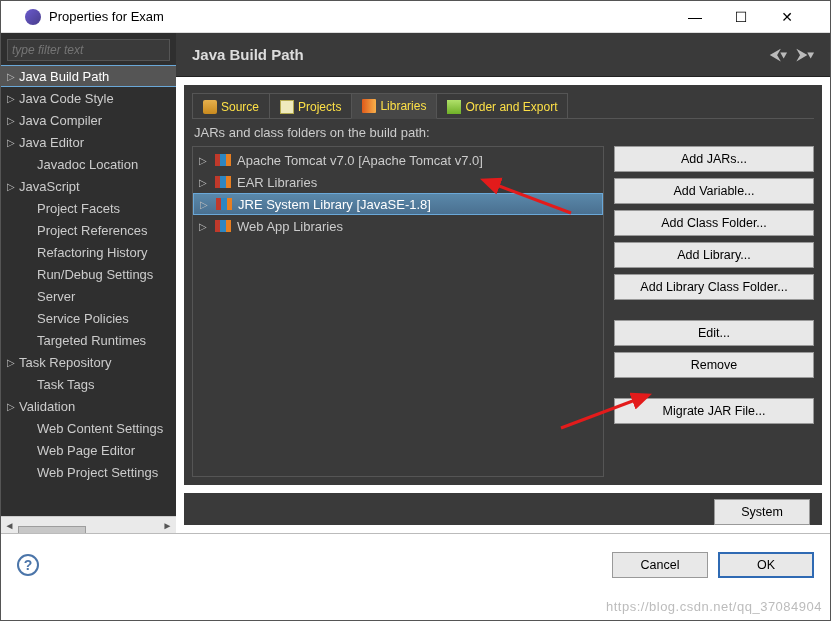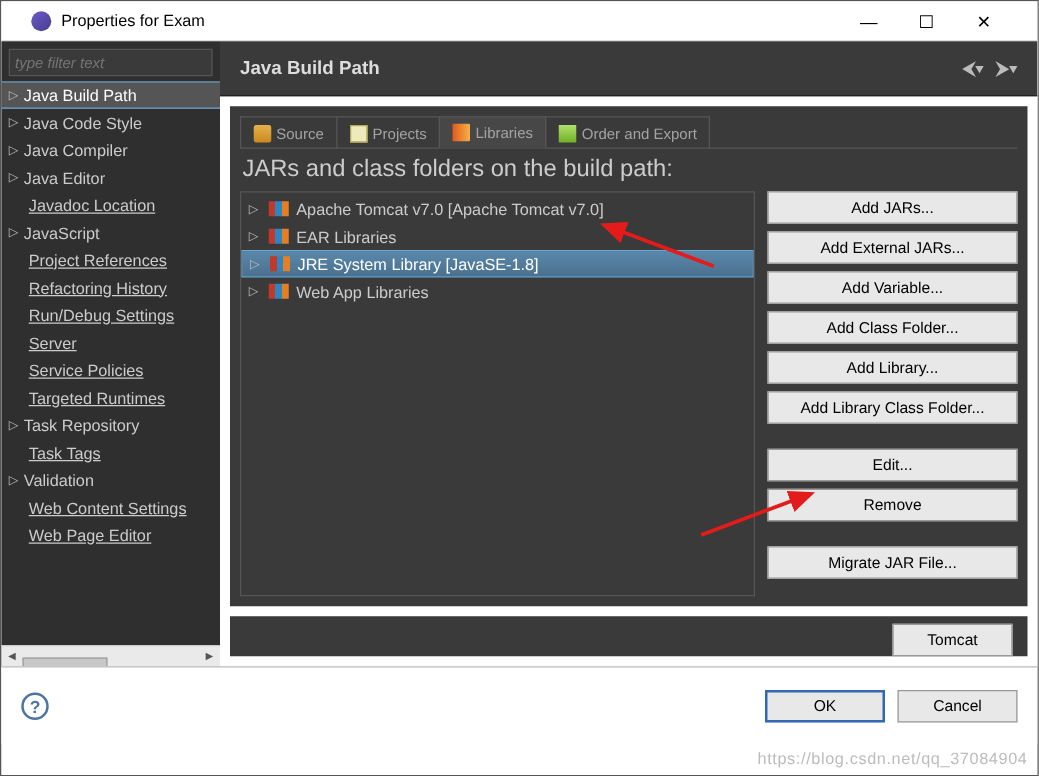--- a/index.html
+++ b/index.html
@@ -73,21 +73,21 @@
   }
   .tree-item .arrow {
     width: 12px; color: #bbb; font-size: 10px; display:inline-block;
   }
   .tree-item.selected {
     background: #555;
     color: #fff;
     border-bottom: 1px solid #6aa8d8;
     border-top: 1px solid #6aa8d8;
   }
-  .tree-item.indent { padding-left: 10px; text-decoration: underline; }
+  .tree-item.indent { padding-left: 24px; }
   .hscroll {
     height: 17px;
     background: #eaeaea;
     border-top: 1px solid #ccc;
     display:flex; align-items:center;
   }
   .hscroll .sbtn { width:17px;height:17px;display:flex;align-items:center;justify-content:center;color:#555;font-size:10px;}
   .hscroll .track { flex:1; position:relative;}
   .hscroll .thumb { position:absolute; left:0; width:48%; height:15px; top:1px; background:#c7c7c7; border:1px solid #9d9d9d;}
   
@@ -116,35 +116,35 @@
     margin: 8px;
     padding: 8px;
     display:flex;
     flex-direction:column;
   }
   .tabs { display:flex; height:26px; }
   .tab {
     display:flex; align-items:center;
     padding: 0 10px;
     background:#3a3a3a;
-    color:#a3a3a3;
+    color:#fde047;
     border:1px solid #555;
     border-bottom:none;
     margin-right:-1px;
     font-size:12px;
     gap:4px;
   }
   .tab.active { background:#474747; border-bottom:1px solid #474747; z-index:2; position:relative;}
   .tab-icon { width:14px;height:14px; display:inline-block;}
   .ti-source { background:linear-gradient(#e6b04d,#c98a1e); border-radius:2px;}
   .ti-projects { background:#efeabc; border:1px solid #b3a94e;}
   .ti-libraries { background:linear-gradient(90deg,#e05a1a,#f7b04a); border-radius:1px;}
   .ti-order { background:linear-gradient(#b0e06a,#6fb027);}
   .tab-strip-border { border-top:1px solid #555; margin-top:-1px;}
-  .subhead { color:#ccc; padding:6px 2px; font-size:19px;}
+  .subhead { color:#ccc; padding:6px 2px; font-size:13px;}
   .content-row { flex:1; display:flex; }
   .lib-list {
     flex:1;
     background:#3a3a3a;
     border:1px solid #555;
     color:#ccc;
     padding:2px 0;
     overflow:auto;
   }
   .lib-item {
@@ -249,20 +249,24 @@
         <div class="tree-item indent">
           <span class="arrow"></span>
           <span>Javadoc Location</span>
         </div>
         <div class="tree-item">
           <span class="arrow">▷</span>
           <span>JavaScript</span>
         </div>
         <div class="tree-item indent">
           <span class="arrow"></span>
+          <span>Project Facets</span>
+        </div>
+        <div class="tree-item indent">
+          <span class="arrow"></span>
           <span>Project References</span>
         </div>
         <div class="tree-item indent">
           <span class="arrow"></span>
           <span>Refactoring History</span>
         </div>
         <div class="tree-item indent">
           <span class="arrow"></span>
           <span>Run/Debug Settings</span>
         </div>
@@ -290,20 +294,24 @@
           <span class="arrow">▷</span>
           <span>Validation</span>
         </div>
         <div class="tree-item indent">
           <span class="arrow"></span>
           <span>Web Content Settings</span>
         </div>
         <div class="tree-item indent">
           <span class="arrow"></span>
           <span>Web Page Editor</span>
+        </div>
+        <div class="tree-item indent">
+          <span class="arrow"></span>
+          <span>Web Project Settings</span>
         </div>
       </div>
     <div class="hscroll">
       <div class="sbtn">◄</div>
       <div class="track">
           <div class="thumb"></div>
         </div>
       <div class="sbtn">►</div>
     </div>
   </div>
@@ -356,34 +364,33 @@
               <span>JRE System Library [JavaSE-1.8]</span>
             </div>
             <div class="lib-item">
               <span class="lib-arrow">▷</span>
               <span class="lib-icon books"></span>
               <span>Web App Libraries</span>
             </div>
           </div>
         <div class="btns">
           <div class="btn">Add JARs...</div>
-          <div class="btn">Add External JARs...</div>
           <div class="btn">Add Variable...</div>
           <div class="btn">Add Class Folder...</div>
           <div class="btn">Add Library...</div>
           <div class="btn">Add Library Class Folder...</div>
           <div class="btn gap-before">Edit...</div>
           <div class="btn">Remove</div>
           <div class="btn disabled gap-before">Migrate JAR File...</div>
         </div>
       </div>
     </div>
 
     <div class="apply-row">
-      <div class="btn">Tomcat</div>
+      <div class="btn">System</div>
     </div>
 
     <div class="arrow-annot" style="left:310px; top:145px;">
       <svg width="90" height="40">
           <defs>
             <marker id="ah1" markerWidth="8" markerHeight="8" refX="2" refY="3" orient="auto">
               <path d="M0,0 L0,6 L7,3 z" fill="#e31b1b"></path>
             </marker>
           </defs>
       <line x1="85" y1="35" x2="8" y2="6" stroke="#e31b1b" stroke-width="3" marker-end="url(#ah1)"></line>
@@ -398,17 +405,17 @@
           </defs>
       <line x1="5" y1="35" x2="82" y2="6" stroke="#e31b1b" stroke-width="3" marker-end="url(#ah2)"></line>
         </svg>
     </div>
   </div>
 </div>
 
 <div class="bottom">
   <div class="help-icon">?</div>
   <div class="spacer"></div>
+  <div class="btn">Cancel</div>
   <div class="btn primary">OK</div>
-  <div class="btn">Cancel</div>
 </div>
 
 <div class="watermark">https://blog.csdn.net/qq_37084904</div>
 
 </body></html>

